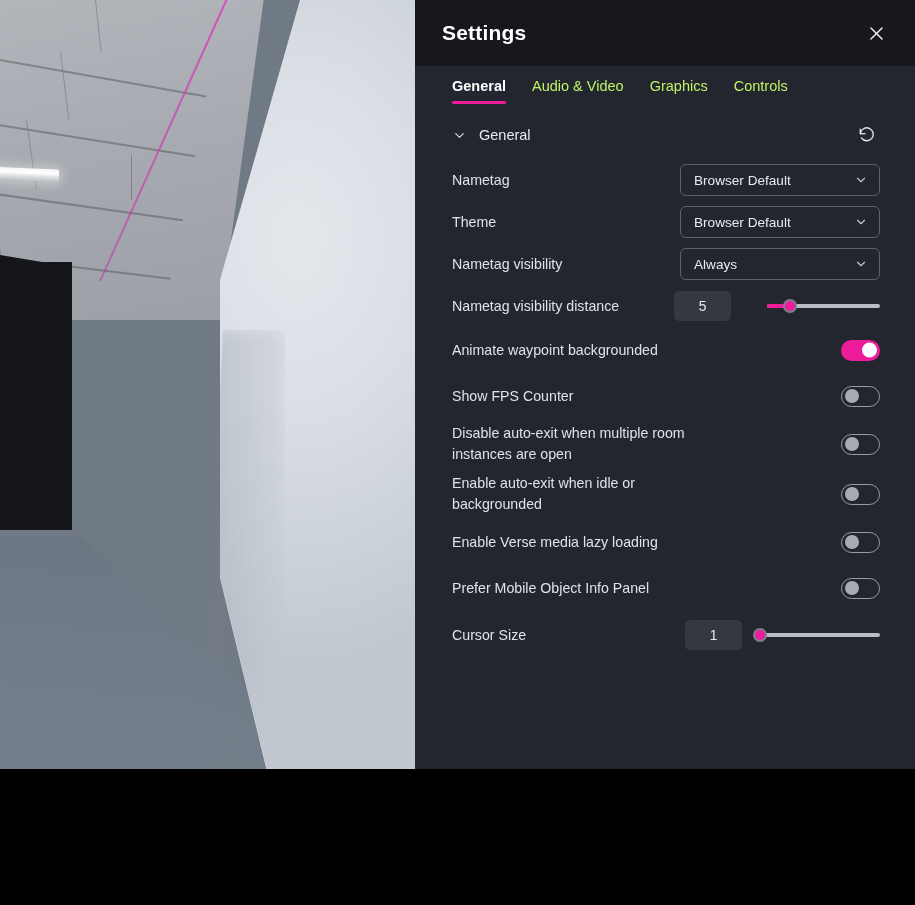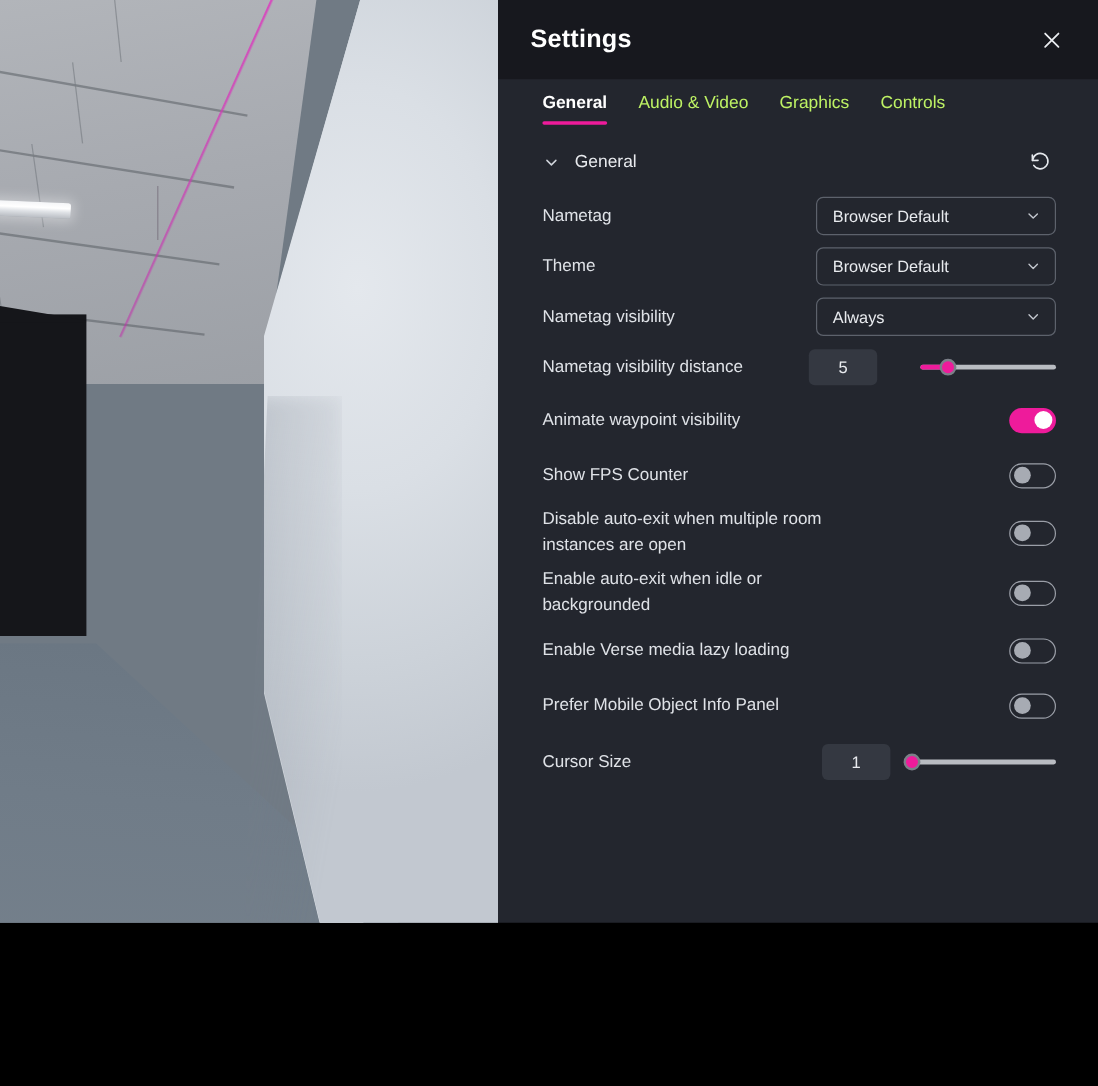--- a/index.html
+++ b/index.html
@@ -473,21 +473,21 @@
           <input class="numfield w1" type="text" readonly="" value="5" style="">
           <div class="slider" style="width:113px; margin-left:18px;">
             <div class="track"></div>
             <div class="fill" style="width:20%;"></div>
             <div class="thumb" style="left:20%;"></div>
           </div>
         </div>
       </div>
 
       <div class="row" style="min-height:46px;">
-        <div class="row-label">Animate waypoint visibility</div>
+        <div class="row-label">Animate waypoint backgrounded</div>
         <div class="row-control">
           <div class="toggle on">
             <span class="knob"></span>
           </div>
         </div>
       </div>
 
       <div class="row" style="min-height:46px;">
         <div class="row-label">Show FPS Counter</div>
         <div class="row-control">

